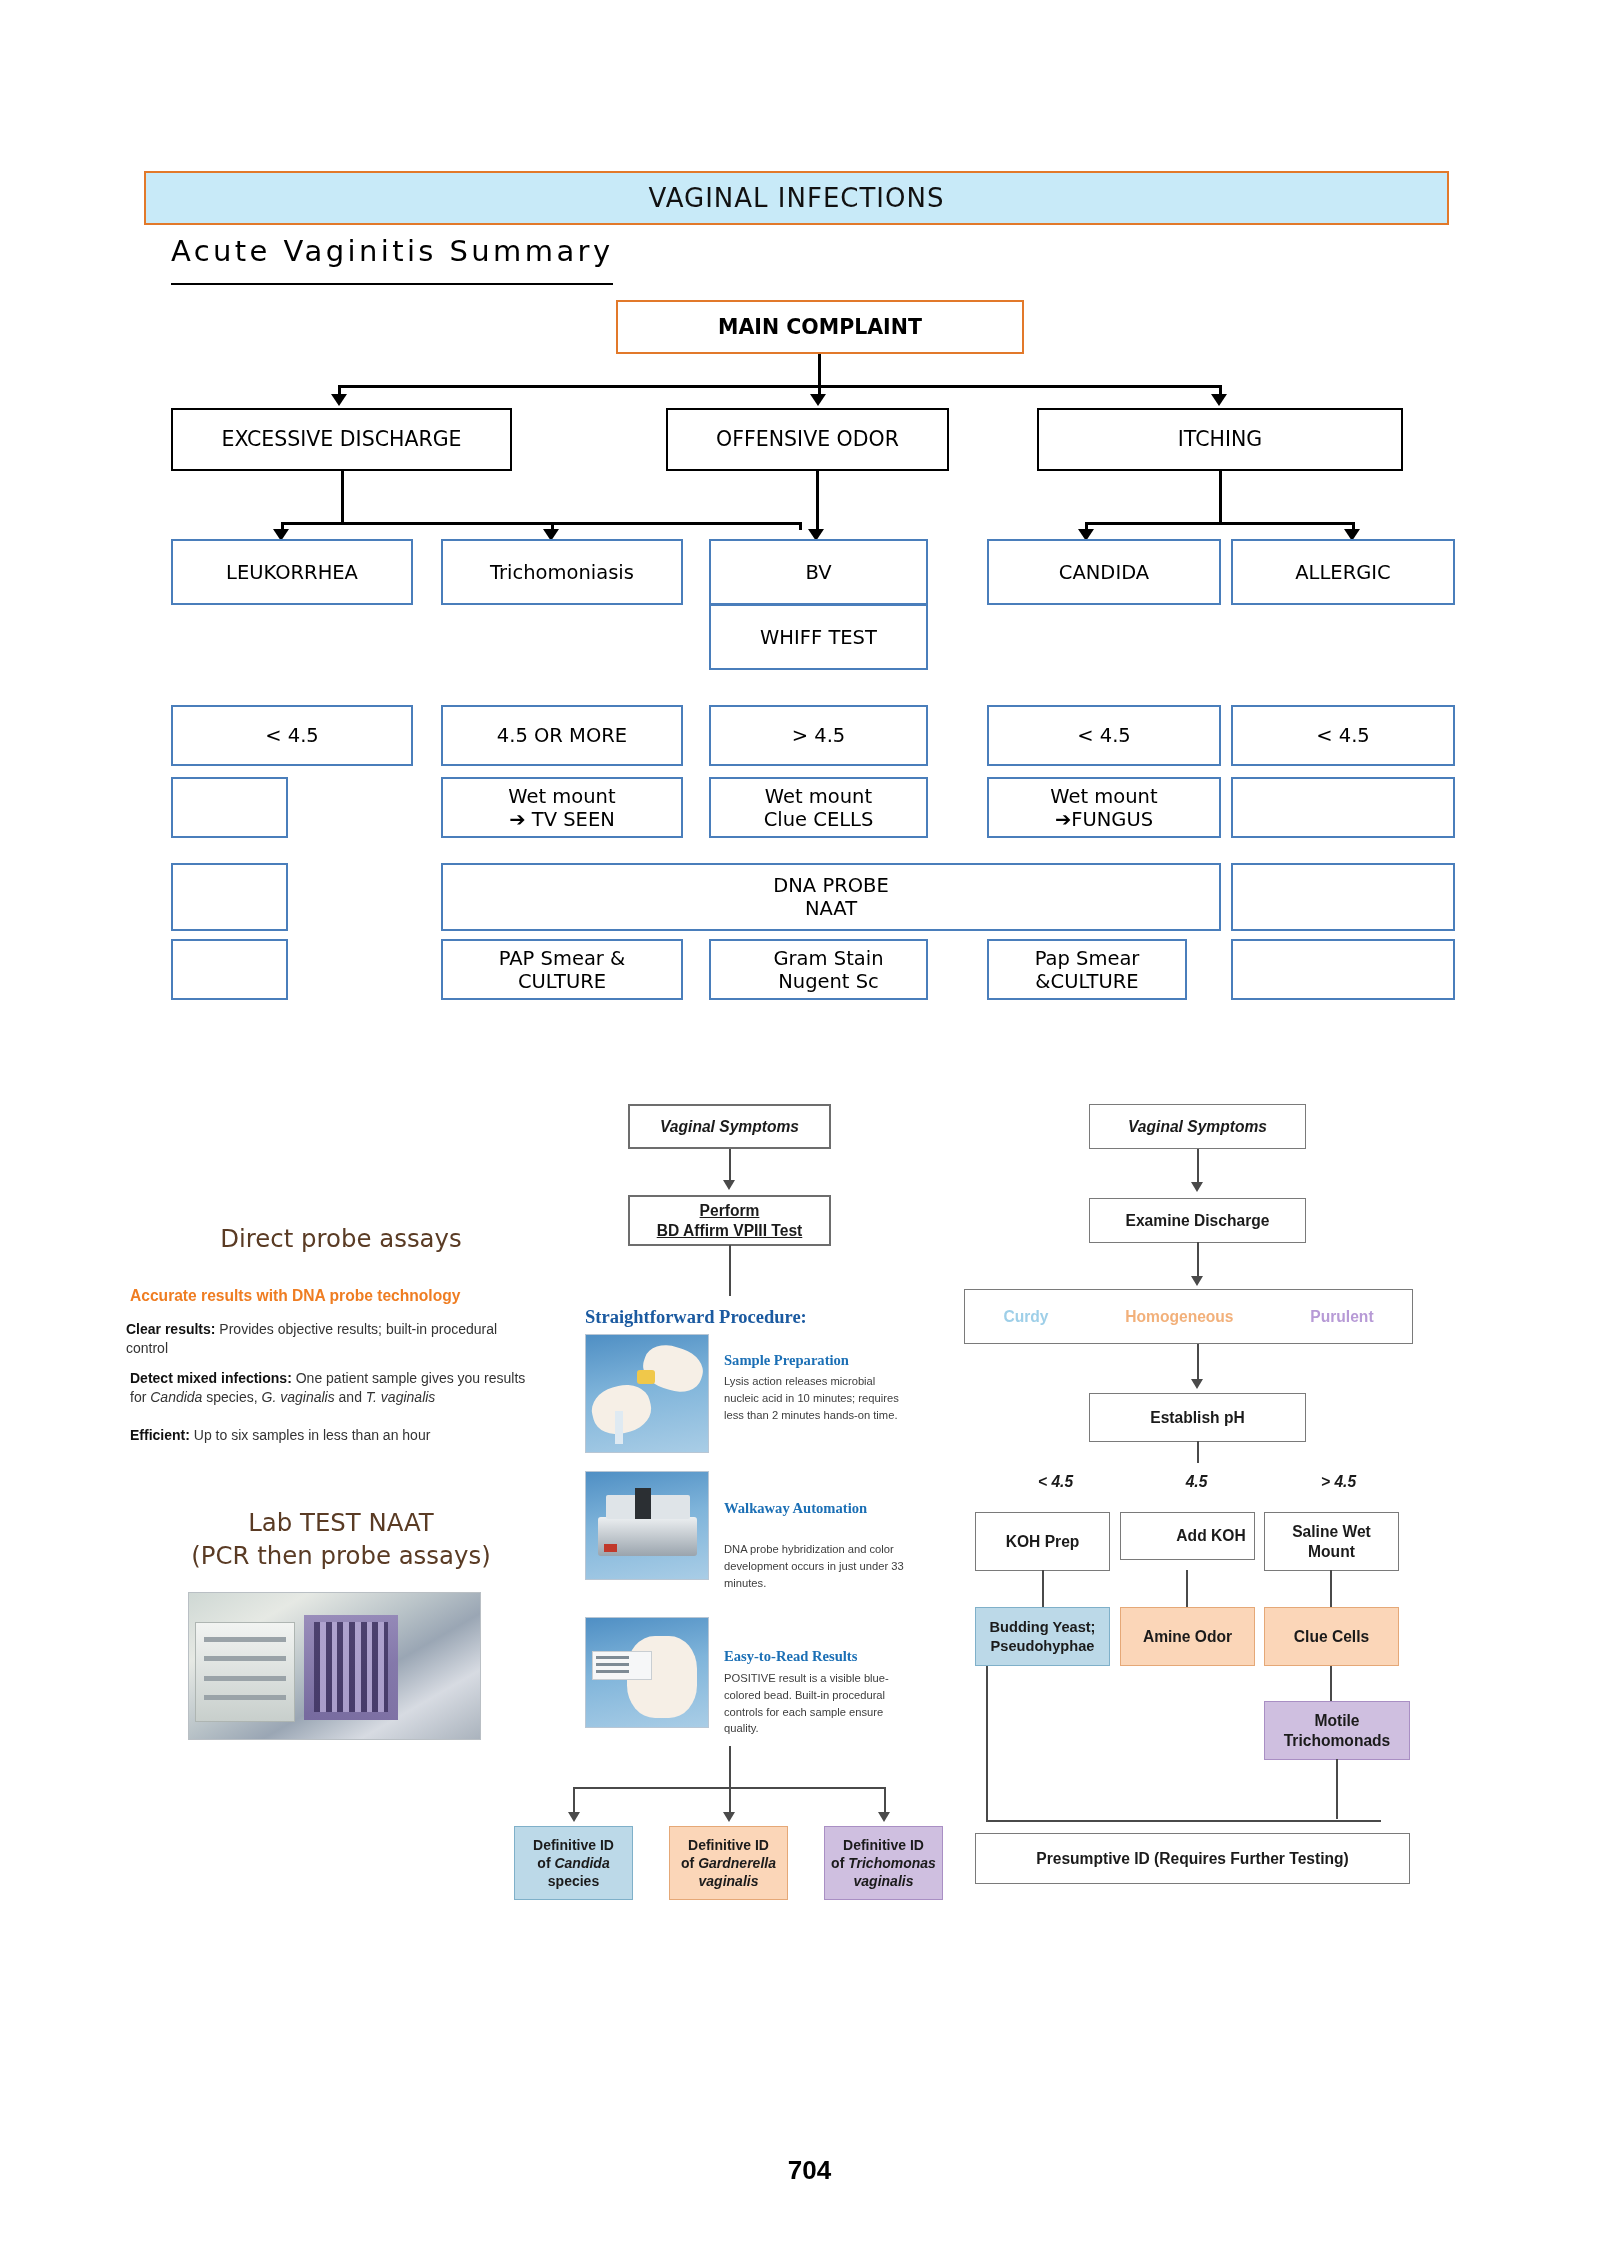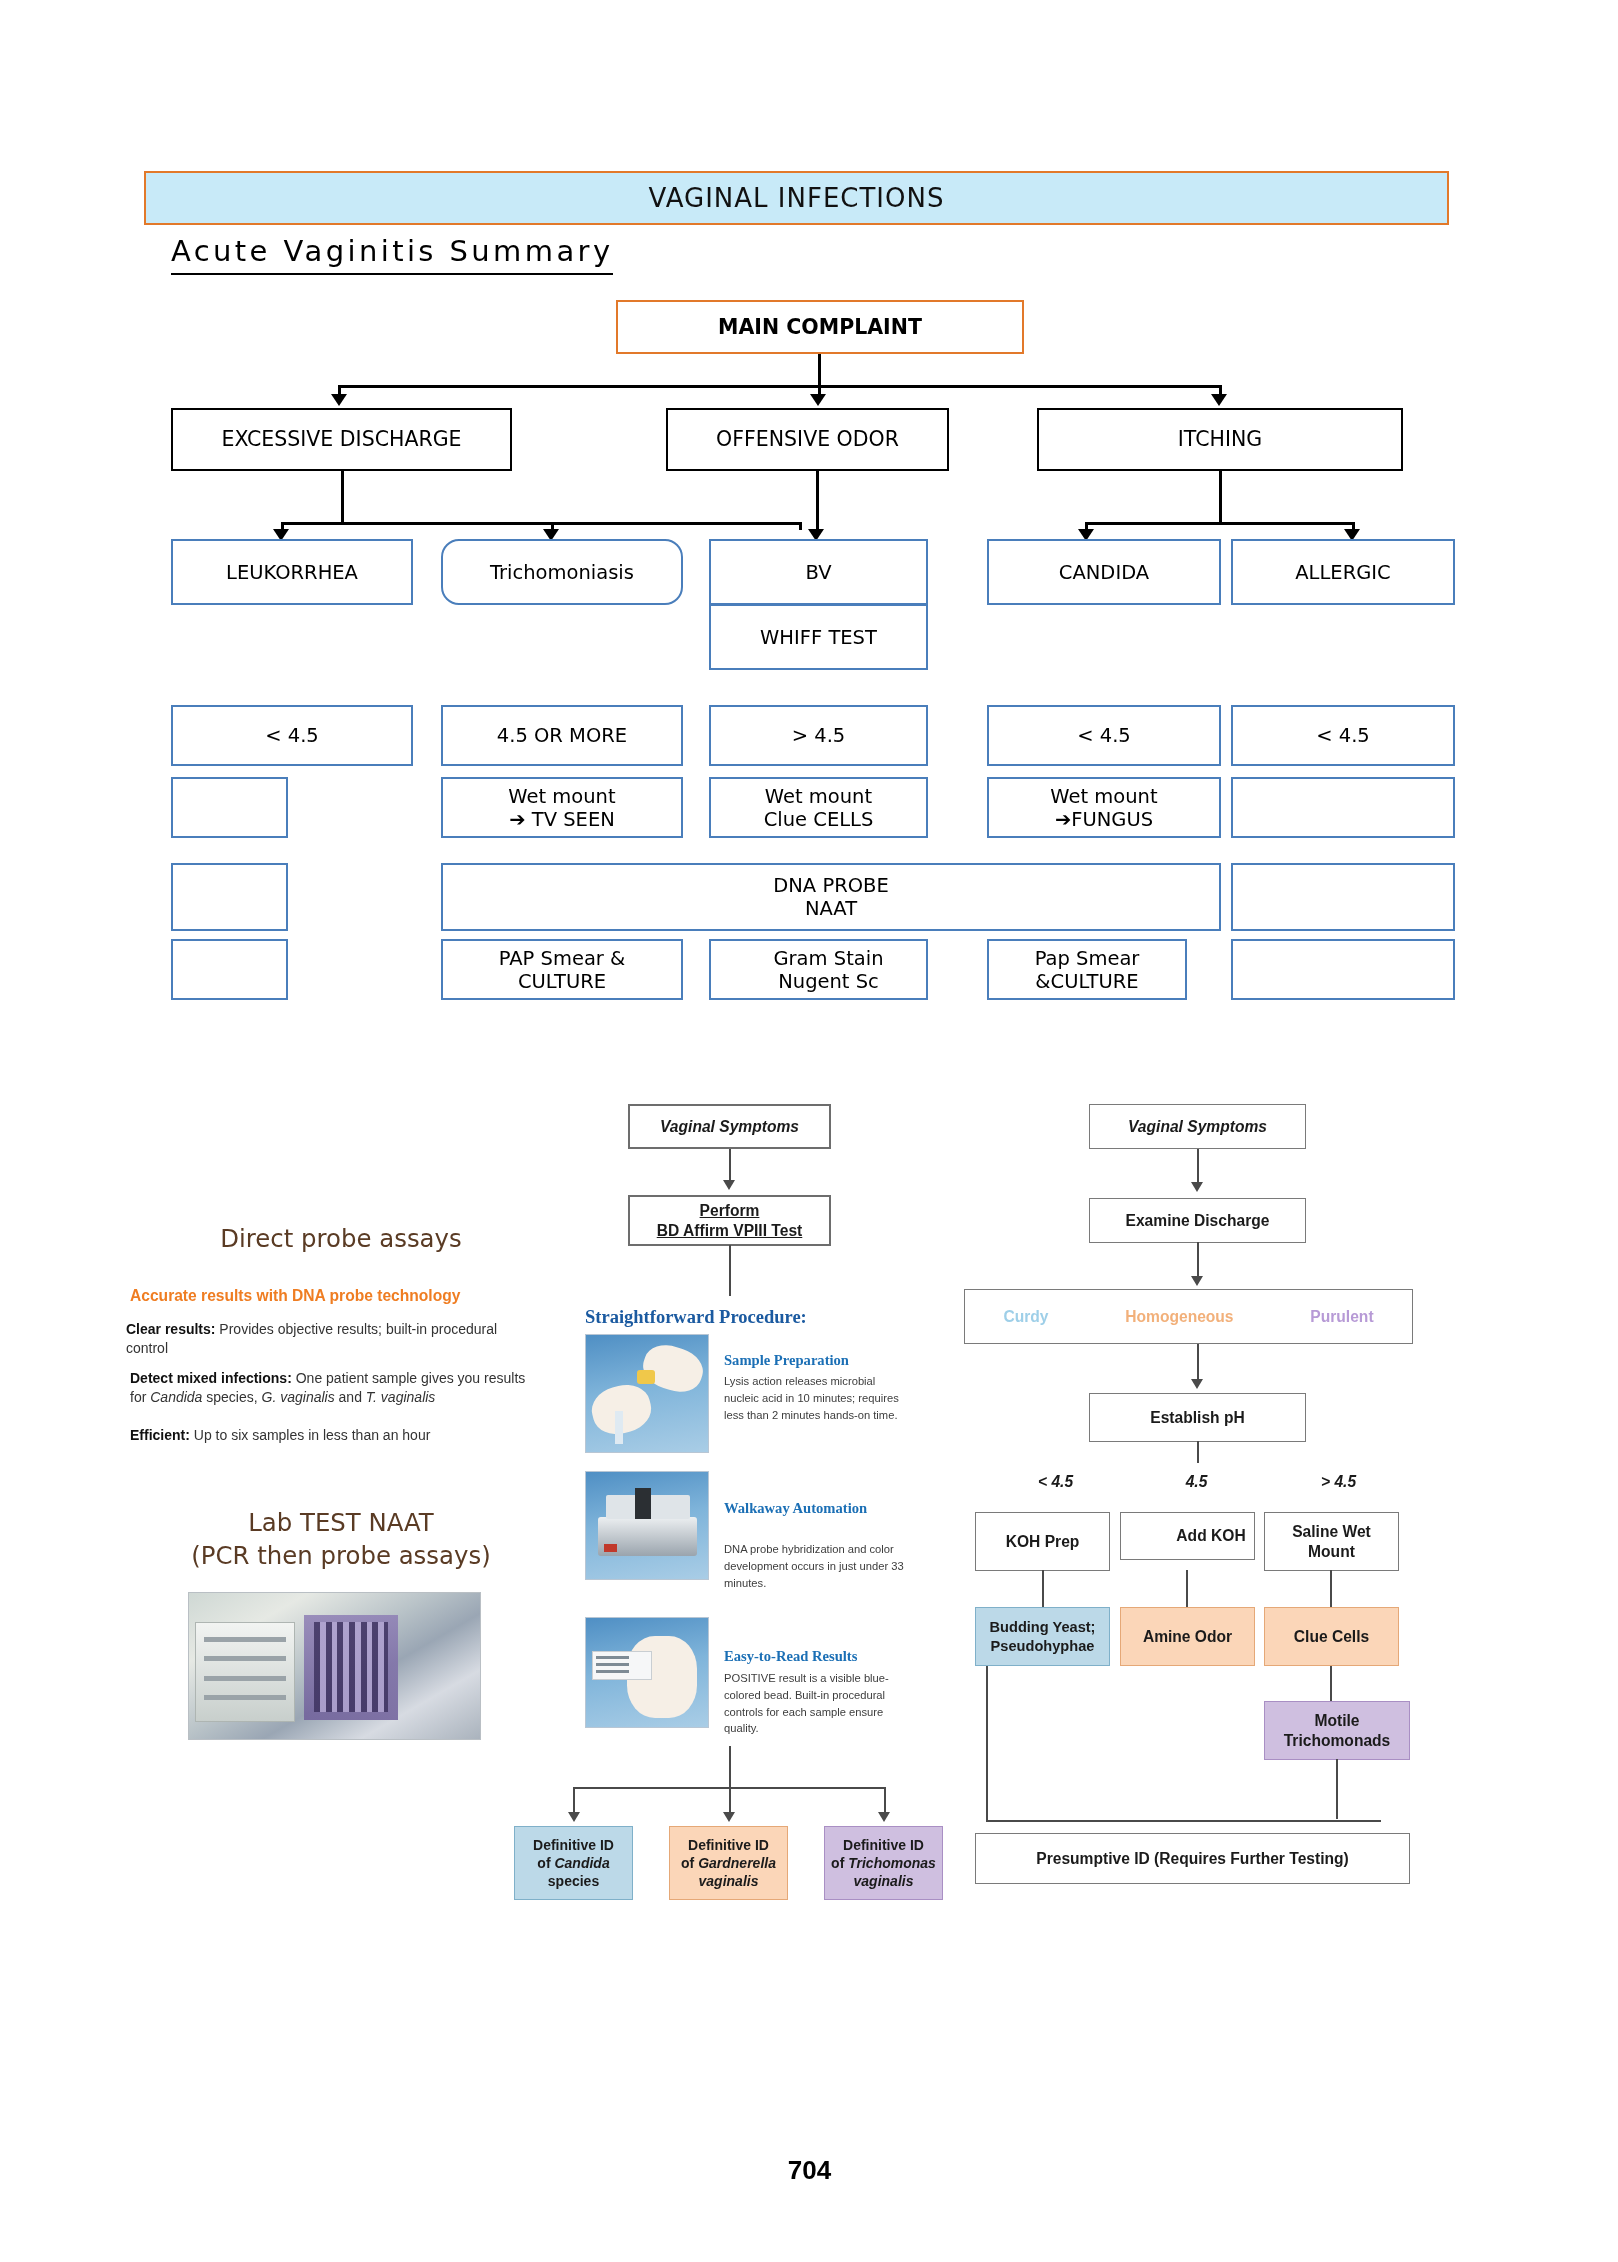--- a/index.html
+++ b/index.html
@@ -19,21 +19,21 @@
     display:flex;align-items:center;justify-content:center;
   }
   #title-banner .t{
     font-family:"DejaVu Sans", sans-serif;
     font-size:26px;letter-spacing:1px;color:#111;
   }
   #subtitle{
     left:171px;top:234px;
     font-family:"DejaVu Sans", sans-serif;
     font-size:29px;letter-spacing:3.4px;color:#000;
-    border-bottom:2px solid #000;padding-bottom:5px;
+    border-bottom:2px solid #000;padding-bottom:15px;
   }
 
   
   .fbox{
     display:flex;align-items:center;justify-content:center;
     text-align:center;line-height:1.18;
     font-family:"DejaVu Sans", sans-serif;
     color:#000;background:#fff;
   }
   .orange-box{border:2.9px solid #e2792a;font-size:20.5px;font-weight:bold;}
@@ -175,21 +175,21 @@
 <div class="abs arrow-d" style="left:808px;top:529px;"></div>
 
 <div class="abs vline" style="left:1219px;top:471px;height:54px;"></div>
 <div class="abs hline" style="left:1085px;top:522px;width:267px;"></div>
 <div class="abs vline" style="left:1085px;top:522px;height:7.8px;"></div>
 <div class="abs vline" style="left:1352px;top:522px;height:7.8px;"></div>
 <div class="abs arrow-d" style="left:1078px;top:529px;"></div>
 <div class="abs arrow-d" style="left:1344px;top:529px;"></div>
 
 <div class="abs fbox blue-box" style="left:171px;top:539px;width:242px;height:66px;">LEUKORRHEA</div>
-<div class="abs fbox blue-box" style="left:441px;top:539px;width:242px;height:66px;border-radius:18px;">Trichomoniasis</div>
+<div class="abs fbox blue-box" style="left:441px;top:539px;width:242px;height:66px;">Trichomoniasis</div>
 <div class="abs fbox blue-box" style="left:709px;top:539px;width:219px;height:66px;">BV</div>
 <div class="abs fbox blue-box" style="left:987px;top:539px;width:234px;height:66px;">CANDIDA</div>
 <div class="abs fbox blue-box" style="left:1231px;top:539px;width:224px;height:66px;">ALLERGIC</div>
 
 <div class="abs fbox blue-box" style="left:709px;top:604px;width:219px;height:66px;">WHIFF TEST</div>
 
 <div class="abs fbox blue-box" style="left:171px;top:705px;width:242px;height:61px;">&lt; 4.5</div>
 <div class="abs fbox blue-box" style="left:441px;top:705px;width:242px;height:61px;">4.5 OR MORE</div>
 <div class="abs fbox blue-box" style="left:709px;top:705px;width:219px;height:61px;">&gt; 4.5</div>
 <div class="abs fbox blue-box" style="left:987px;top:705px;width:234px;height:61px;">&lt; 4.5</div>

